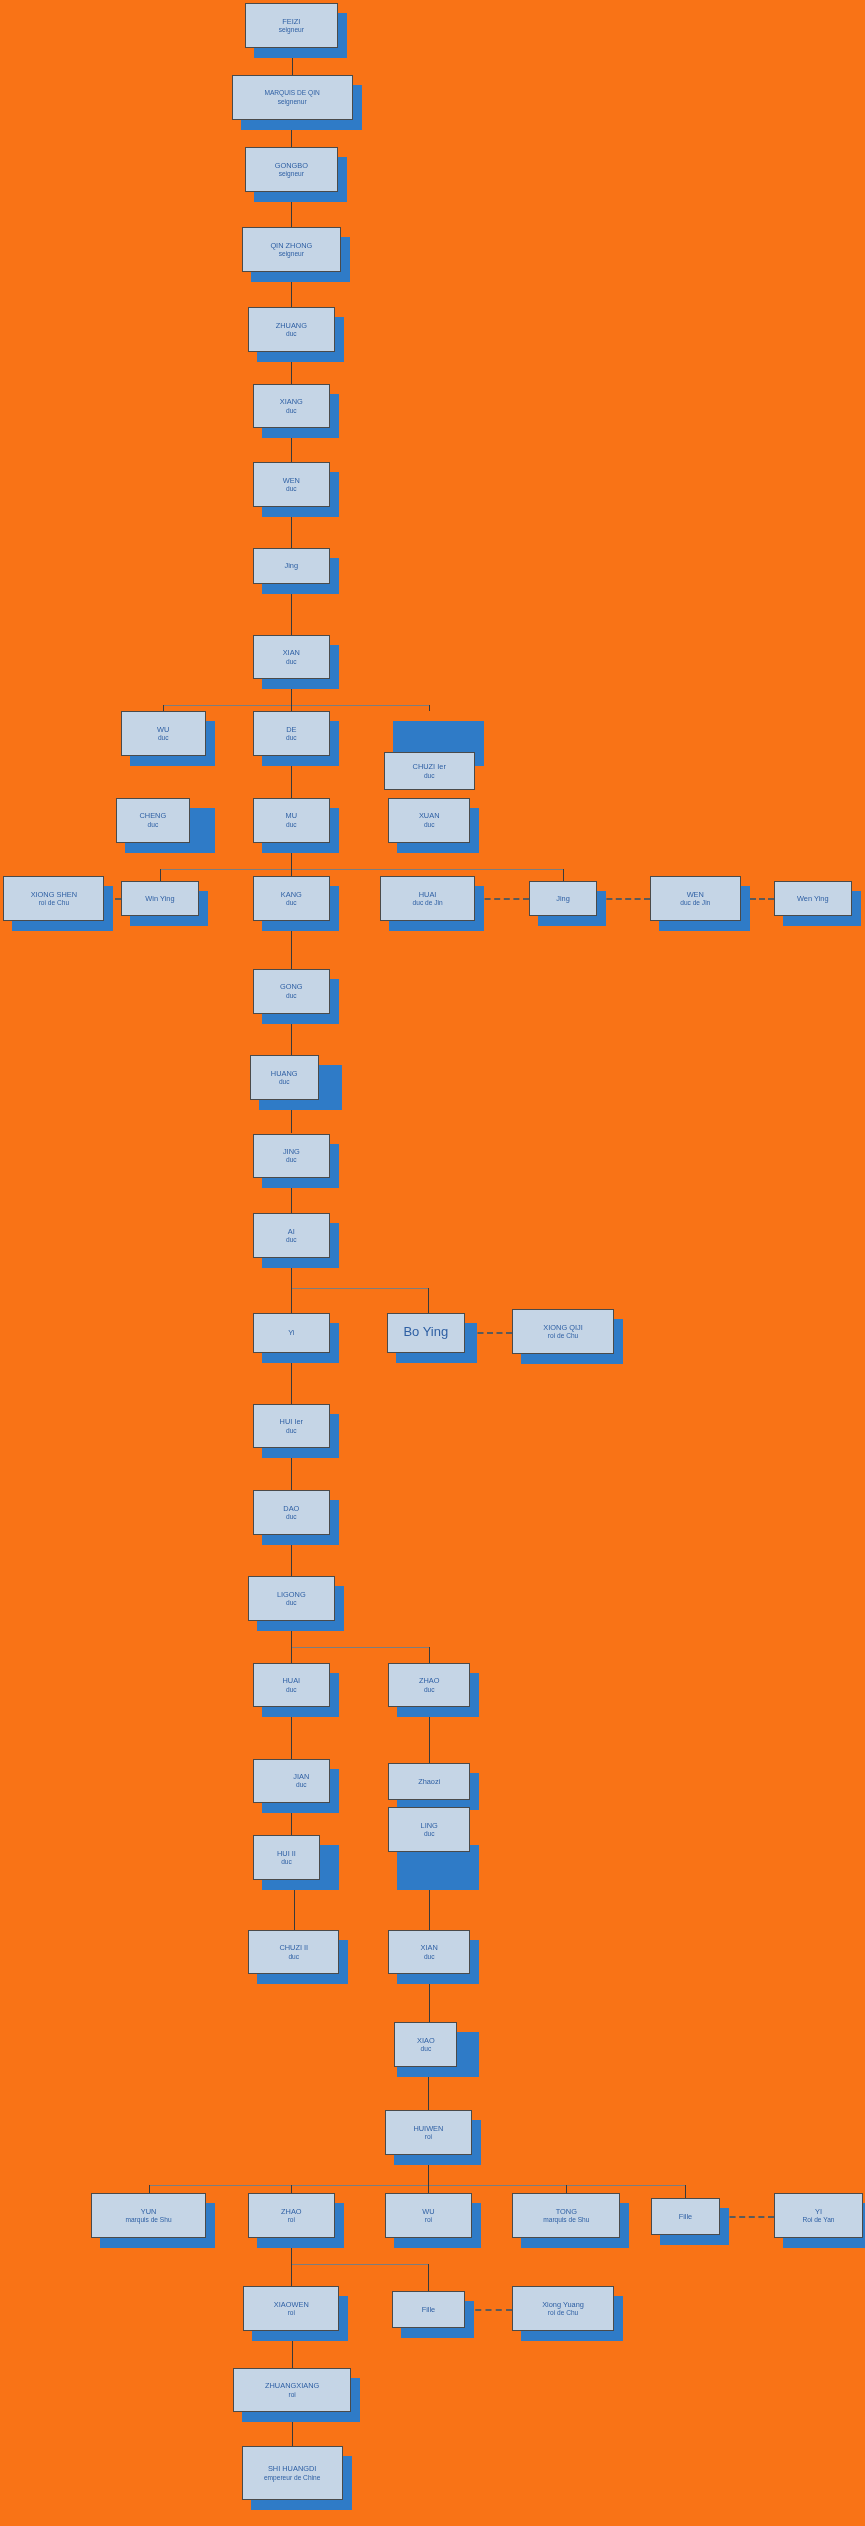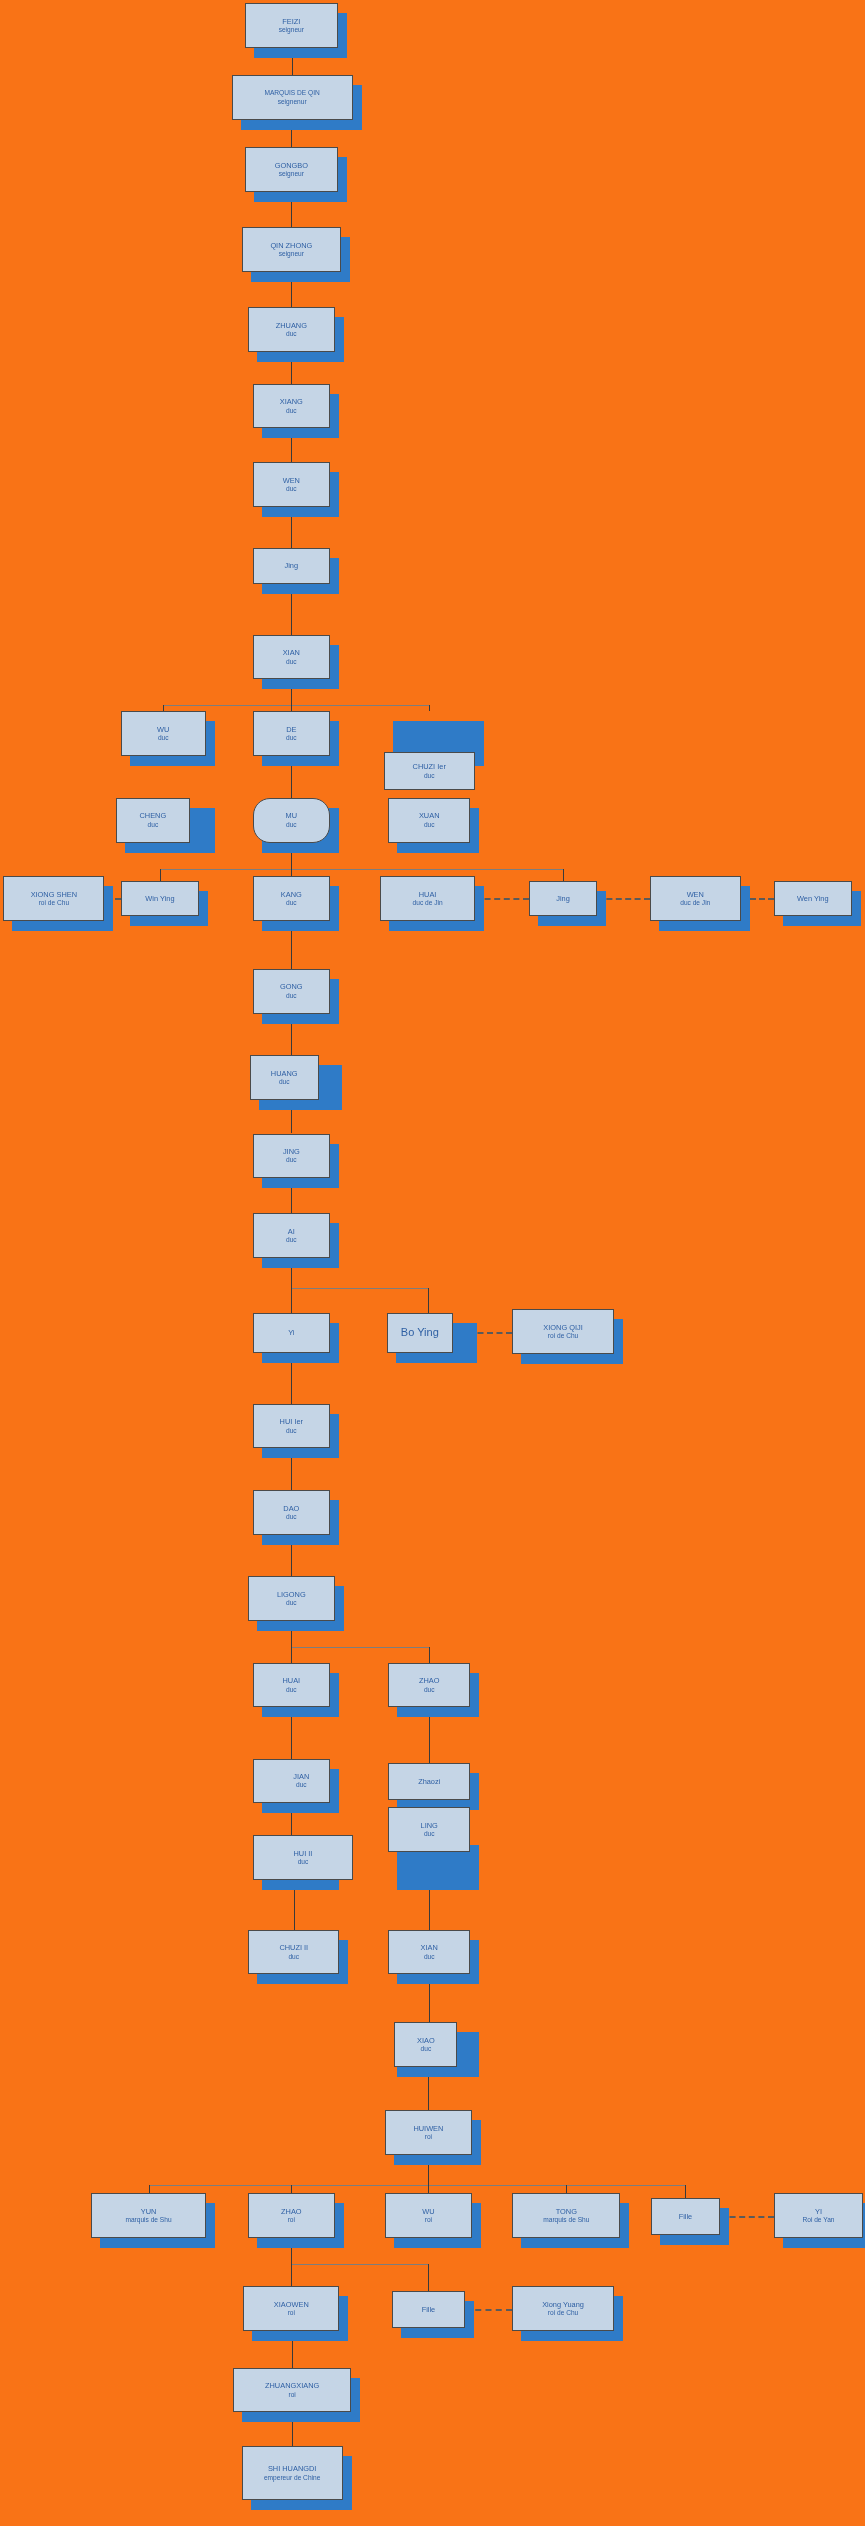--- a/index.html
+++ b/index.html
@@ -178,21 +178,21 @@
       <span class="ttl" style="font-size: 6.6px;">duc</span>
     </div>
     <div class="node" style="left: 383.538px; top: 752px; width: 91.3962px; height: 38px; font-size: 7.4px;">
       <span class="nm">CHUZI Ier</span>
       <span class="ttl" style="font-size: 6.6px;">duc</span>
     </div>
     <div class="node" style="left: 115.877px; top: 797.768px; width: 74px; height: 44.7646px; font-size: 7.4px;">
       <span class="nm">CHENG</span>
       <span class="ttl" style="font-size: 6.6px;">duc</span>
     </div>
-    <div class="node" style="left: 252.972px; top: 797.768px; width: 76.7075px; height: 44.7646px; font-size: 7.4px; border-radius: 17px;">
+    <div class="node" style="left: 252.972px; top: 797.768px; width: 76.7075px; height: 44.7646px; font-size: 7.4px;">
       <span class="nm">MU</span>
       <span class="ttl" style="font-size: 6.6px;">duc</span>
     </div>
     <div class="node" style="left: 388.434px; top: 797.768px; width: 81.6038px; height: 44.7646px; font-size: 7.4px;">
       <span class="nm">XUAN</span>
       <span class="ttl" style="font-size: 6.6px;">duc</span>
     </div>
     <div class="node" style="left: 3.26415px; top: 876.106px; width: 101.189px; height: 44.7646px; font-size: 7.4px;">
       <span class="nm">XIONG SHEN</span>
       <span class="ttl" style="font-size: 6.6px;">roi de Chu</span>
@@ -230,21 +230,21 @@
       <span class="nm">JING</span>
       <span class="ttl" style="font-size: 6.6px;">duc</span>
     </div>
     <div class="node" style="left: 252.972px; top: 1213.44px; width: 76.7075px; height: 44.7646px; font-size: 7.4px;">
       <span class="nm">AI</span>
       <span class="ttl" style="font-size: 6.6px;">duc</span>
     </div>
     <div class="node" style="left: 252.972px; top: 1312.56px; width: 76.7075px; height: 39.9684px; font-size: 7.4px;">
       <span class="nm">Yi</span>
     </div>
-    <div class="node" style="left: 386.802px; top: 1312.56px; width: 66px; height: 39.9684px; font-size: 11px;">
+    <div class="node" style="left: 386.802px; top: 1312.56px; width: 78px; height: 39.9684px; font-size: 13px;">
       <span class="nm">Bo Ying</span>
     </div>
     <div class="node" style="left: 512.472px; top: 1309.36px; width: 101.189px; height: 44.7646px; font-size: 7.4px;">
       <span class="nm">XIONG QIJI</span>
       <span class="ttl" style="font-size: 6.6px;">roi de Chu</span>
     </div>
     <div class="node" style="left: 252.972px; top: 1403.69px; width: 76.7075px; height: 44.7646px; font-size: 7.4px;">
       <span class="nm">HUI Ier</span>
       <span class="ttl" style="font-size: 6.6px;">duc</span>
     </div>
@@ -264,21 +264,21 @@
       <span class="nm">ZHAO</span>
       <span class="ttl" style="font-size: 6.6px;">duc</span>
     </div>
     <div class="node" style="left: 252.972px; top: 1758.61px; width: 76.7075px; height: 44.7646px; font-size: 7.4px; padding-left: 20px;">
       <span class="nm">JIAN</span>
       <span class="ttl" style="font-size: 6.6px;">duc</span>
     </div>
     <div class="node" style="left: 388.434px; top: 1763.4px; width: 81.6038px; height: 36.7709px; font-size: 7.4px;">
       <span class="nm">Zhaozi</span>
     </div>
-    <div class="node" style="left: 252.972px; top: 1835.35px; width: 100px; height: 44.7646px; font-size: 7.4px;">
+    <div class="node" style="left: 252.972px; top: 1835.35px; width: 67px; height: 44.7646px; font-size: 7.4px;">
       <span class="nm">HUI II</span>
       <span class="ttl" style="font-size: 6.6px;">duc</span>
     </div>
     <div class="node" style="left: 388.434px; top: 1807px; width: 81.6038px; height: 44.7646px; font-size: 7.4px;">
       <span class="nm">LING</span>
       <span class="ttl" style="font-size: 6.6px;">duc</span>
     </div>
     <div class="node" style="left: 248.075px; top: 1929.67px; width: 91.3962px; height: 44.7646px; font-size: 7.4px;">
       <span class="nm">CHUZI II</span>
       <span class="ttl" style="font-size: 6.6px;">duc</span>

